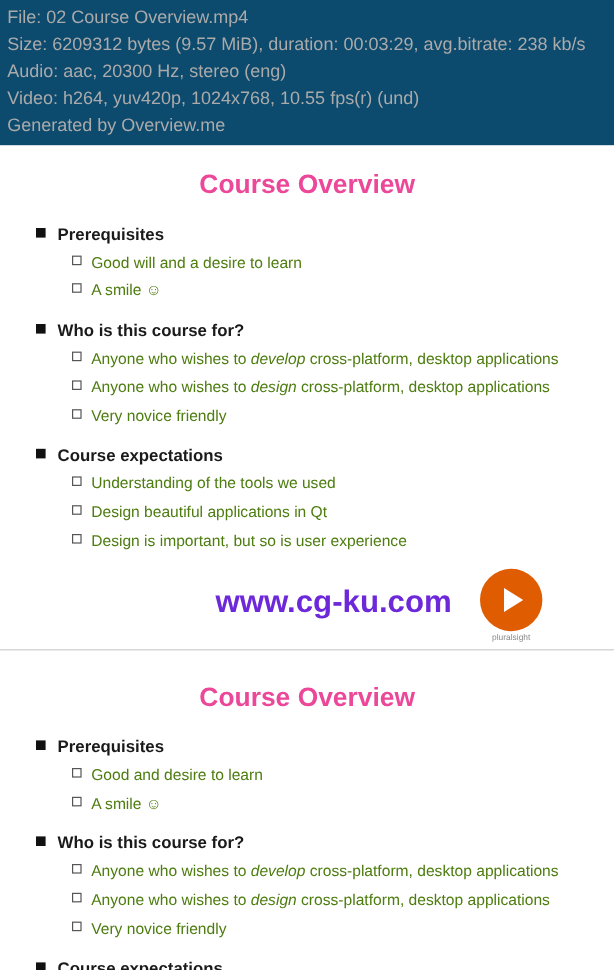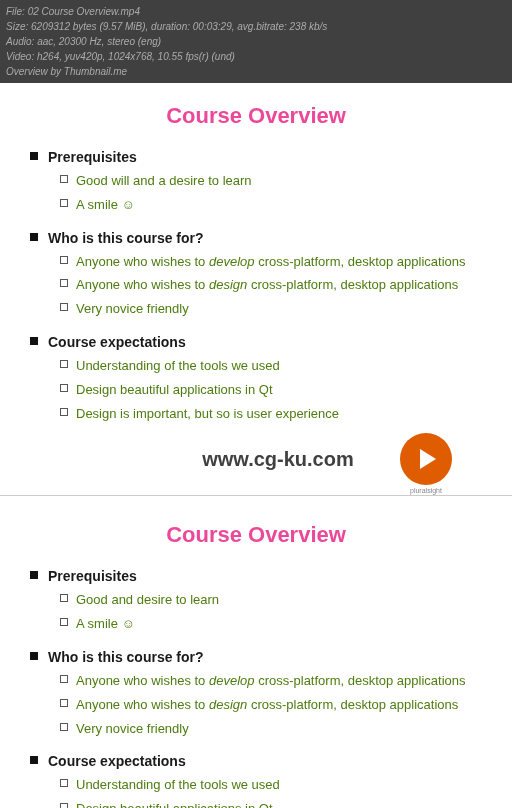--- a/index.html
+++ b/index.html
@@ -6,26 +6,25 @@
     body {
       width: 512px;
       min-height: 808px;
       background: #ffffff;
       font-family: Arial, sans-serif;
       font-size: 14px;
       color: #1a1a1a;
     }
 
     .top-info-bar {
-      background: #404040;
+      background: #0c4a6e;
       color: #aaa;
-      font-size: 10px;
+      font-size: 15px;
       padding: 4px 6px;
       line-height: 1.5;
-      font-style: italic;
     }
 
     .panel {
       padding: 20px 30px 10px 30px;
       position: relative;
     }
 
     .panel-title {
       text-align: center;
       font-size: 22px;
@@ -88,22 +87,22 @@
       text-align: right;
     }
 
     .watermark-section {
       text-align: center;
       padding: 10px 0 8px 0;
       position: relative;
     }
 
     .watermark-text {
-      color: #404040;
-      font-size: 20px;
+      color: #6d28d9;
+      font-size: 26px;
       font-weight: bold;
       margin-left: 44px;
     }
 
     .pluralsight-logo {
       position: absolute;
       right: 30px;
       top: 50%;
       transform: translateY(-50%);
       width: 52px;
@@ -143,21 +142,21 @@
     }
   </style>
 </head>
 <body>
 
 <div class="top-info-bar">
   <div>File: 02 Course Overview.mp4</div>
   <div>Size: 6209312 bytes (9.57 MiB), duration: 00:03:29, avg.bitrate: 238 kb/s</div>
   <div>Audio: aac, 20300 Hz, stereo (eng)</div>
   <div>Video: h264, yuv420p, 1024x768, 10.55 fps(r) (und)</div>
-  <div>Overview by Thumbnail.me</div>
+  <div>Generated by Overview.me</div>
 </div>
 
 <div class="panel">
   <div class="panel-title">Course Overview</div>
 
   <div class="section">
     <div class="section-header">
       <div class="bullet-square"></div>
       <span class="section-title">Prerequisites</span>
     </div>

